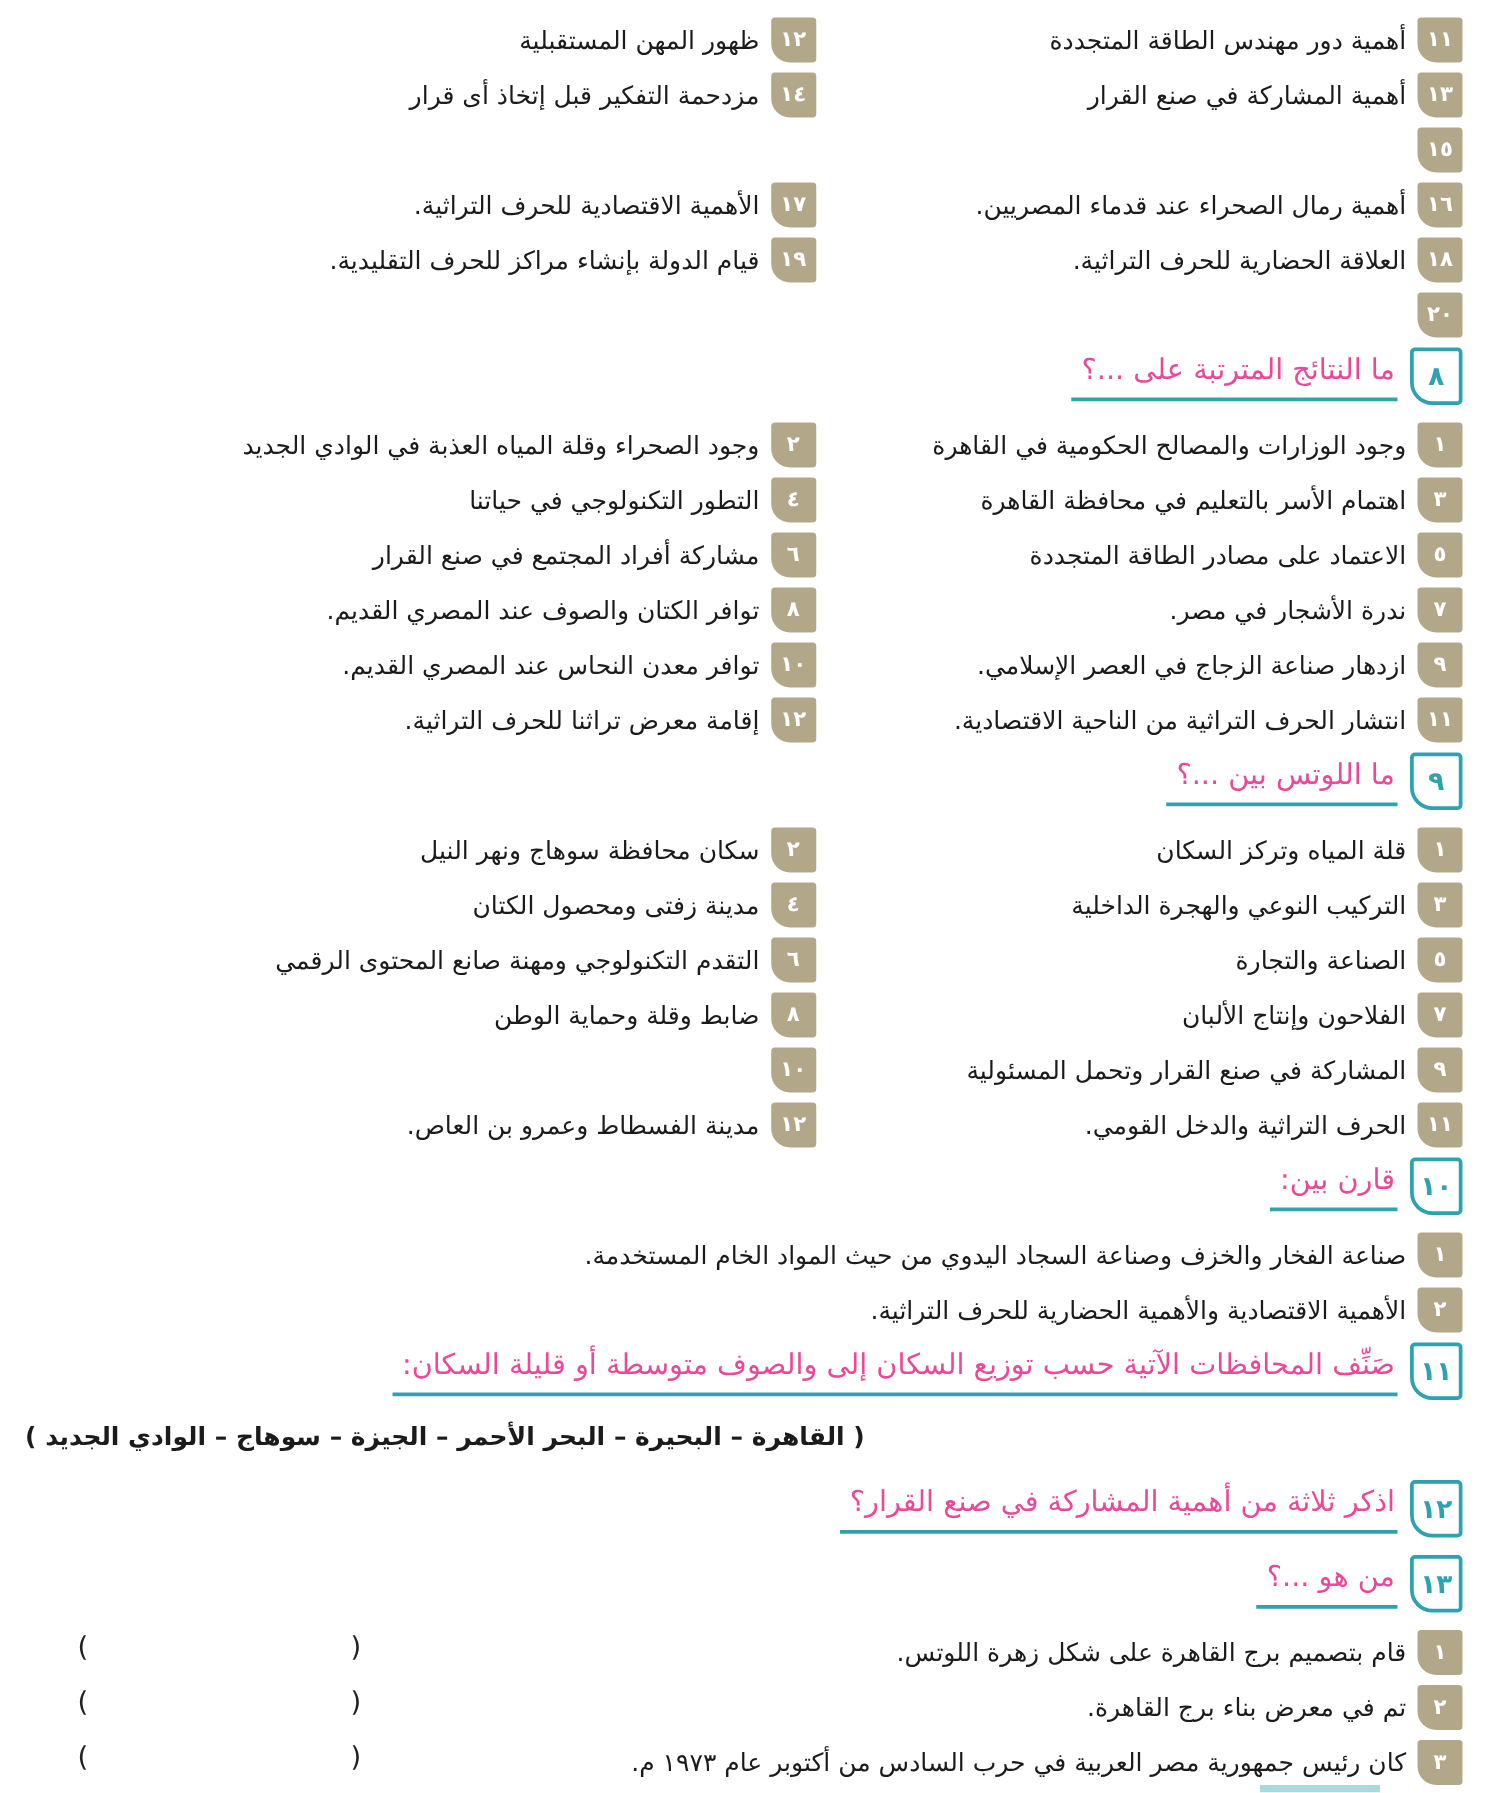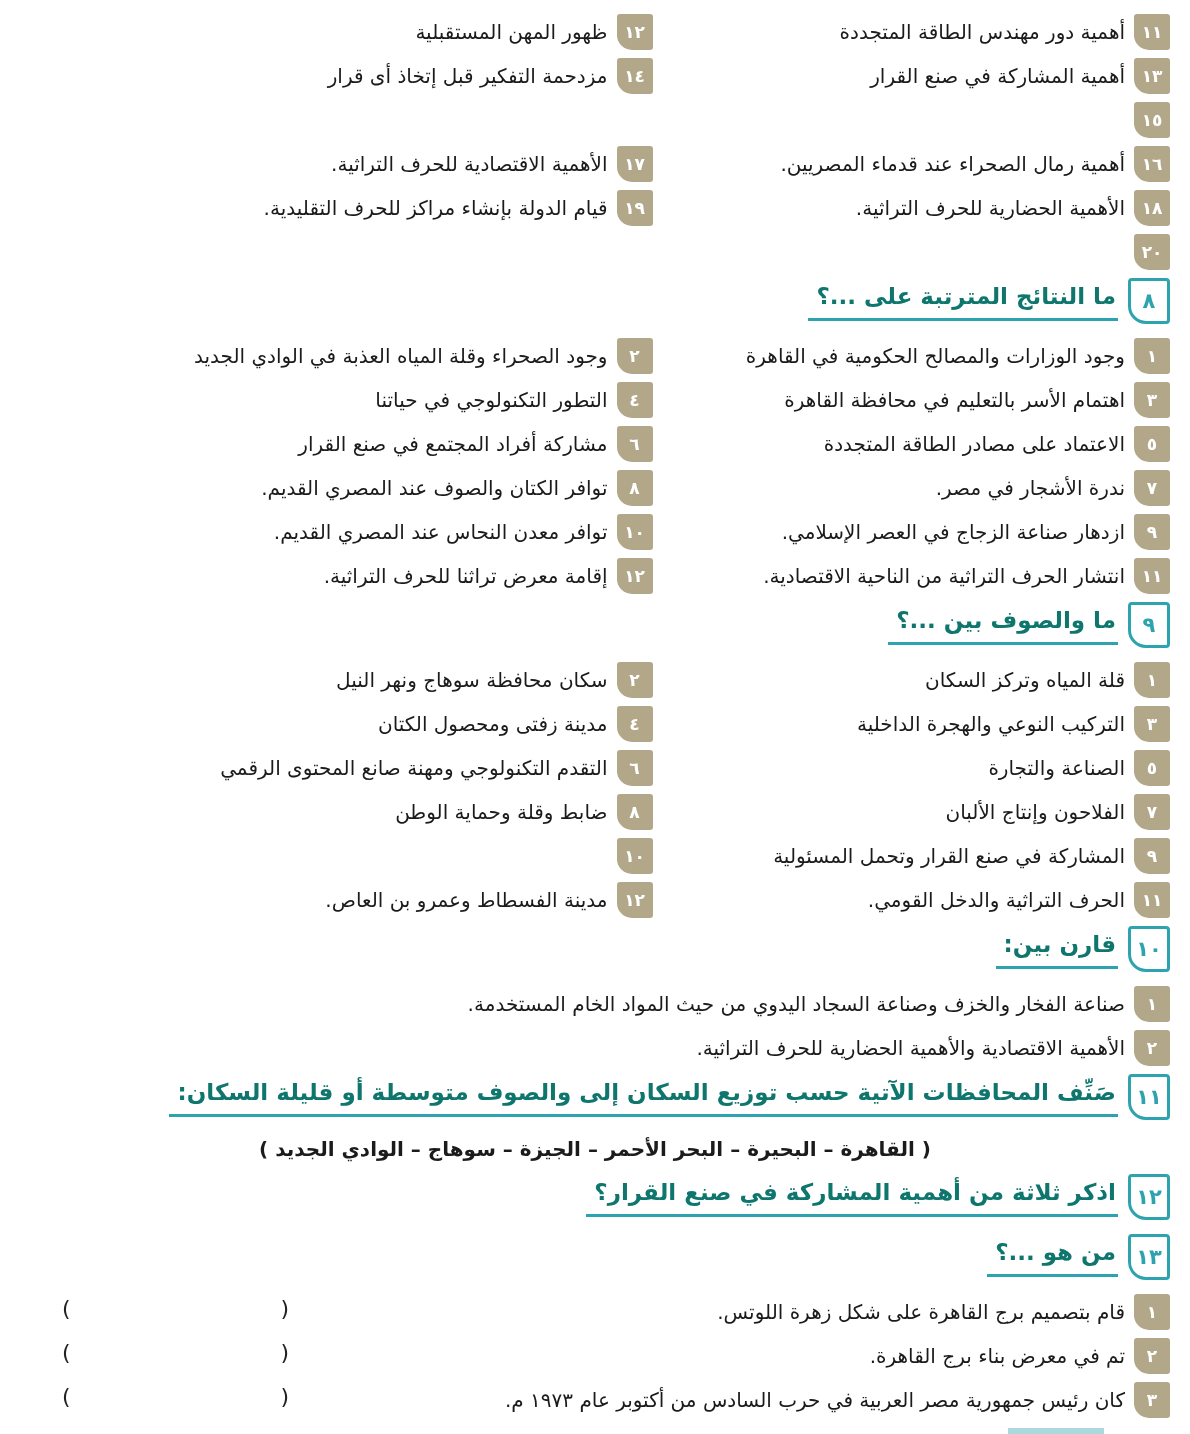--- a/index.html
+++ b/index.html
@@ -46,32 +46,32 @@
     flex:0 0 auto;
     min-width:42px; height:46px; padding:0 4px;
     background:#ffffff;
     border:3px solid #2da3af;
     color:#2da3af;
     font-size:21px; font-weight:bold;
     display:flex; align-items:center; justify-content:center;
     border-radius:4px 4px 4px 18px;
   }
   .sec-title {
-    color:#0f766e;
-    font-size:23px; font-weight:bold;
+    color:#ec4899;
+    font-size:23px; font-weight:normal;
     line-height:1.3;
     padding:4px 2px 6px 8px;
     border-bottom:3px solid #2da3af;
   }
 
   
   .options-line {
-    text-align:center;
+    text-align:left;
     font-size:20px; font-weight:700;
-    margin:0 0 10px 0;
+    margin:0 0 20px 0;
     line-height:1.5;
   }
   .qrow { display:flex; align-items:flex-start; justify-content:space-between; margin-bottom:8px; }
   .answer {
     direction:ltr; unicode-bidi:isolate;
     white-space:pre;
     font-size:22px; font-weight:400; color:#222;
     margin-left:42px; padding-top:2px;
     flex:0 0 auto;
   }
@@ -116,21 +116,21 @@
     <span class="txt">أهمية رمال الصحراء عند قدماء المصريين.</span>
   </div>
   <div class="item col-l">
     <span class="badge">١٧</span>
     <span class="txt">الأهمية الاقتصادية للحرف التراثية.</span>
   </div>
 </div>
 <div class="row">
   <div class="item col-r">
     <span class="badge">١٨</span>
-    <span class="txt">الأهمية الحضارية للحرف التراثية.</span>
+    <span class="txt">العلاقة الحضارية للحرف التراثية.</span>
   </div>
   <div class="item col-l">
     <span class="badge">١٩</span>
     <span class="txt">قيام الدولة بإنشاء مراكز للحرف التقليدية.</span>
   </div>
 </div>
 <div class="row">
   <div class="item col-r">
     <span class="badge">٢٠</span>
   </div>
@@ -197,21 +197,21 @@
     <span class="txt">انتشار الحرف التراثية من الناحية الاقتصادية.</span>
   </div>
   <div class="item col-l">
     <span class="badge">١٢</span>
     <span class="txt">إقامة معرض تراثنا للحرف التراثية.</span>
   </div>
 </div>
 
 <div class="sec-header">
   <span class="sec-badge">٩</span>
-  <span class="sec-title">ما والصوف بين ...؟</span>
+  <span class="sec-title">ما اللوتس بين ...؟</span>
 </div>
 
 <div class="row">
   <div class="item col-r">
     <span class="badge">١</span>
     <span class="txt">قلة المياه وتركز السكان</span>
   </div>
   <div class="item col-l">
     <span class="badge">٢</span>
     <span class="txt">سكان محافظة سوهاج ونهر النيل</span>

